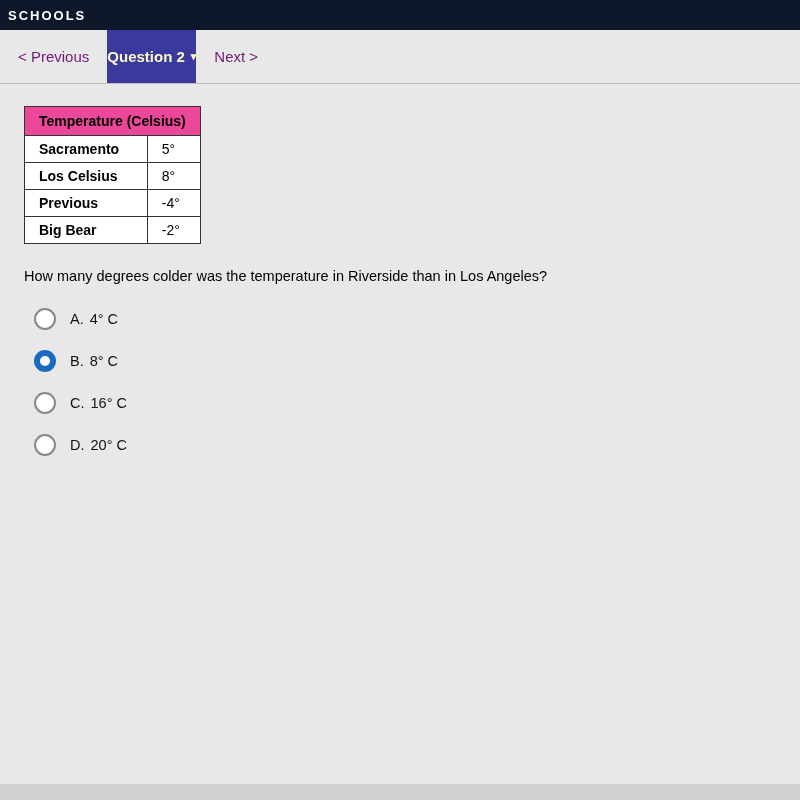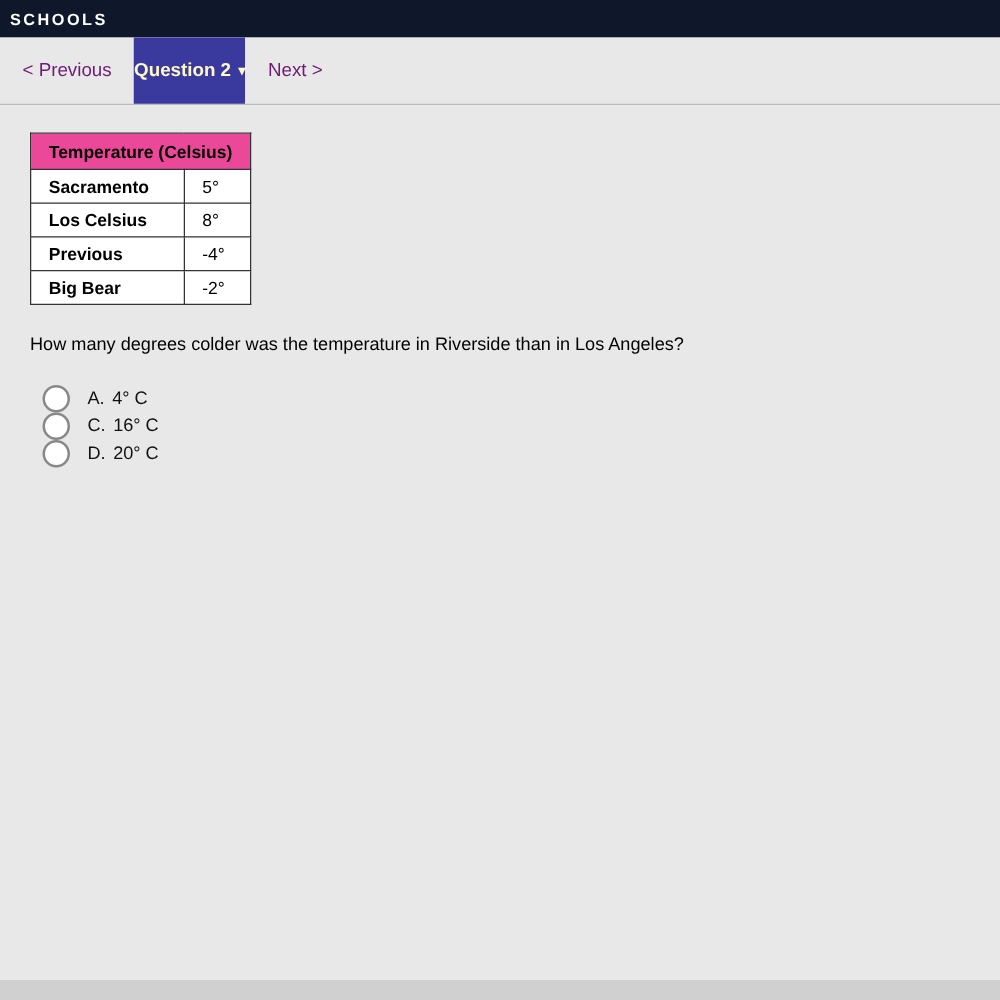--- a/index.html
+++ b/index.html
@@ -116,21 +116,21 @@
       font-size: 14.5px;
       color: #000000;
       margin-bottom: 22px;
       line-height: 1.4;
     }
 
     
     .answer-options {
       display: flex;
       flex-direction: column;
-      gap: 0;
+      gap: 20px;
       padding-left: 10px;
     }
 
     .answer-option {
       display: flex;
       align-items: center;
       gap: 14px;
       cursor: pointer;
     }
 
@@ -214,20 +214,24 @@
   </table>
 
   <p class="question-text">How many degrees colder was the temperature in Riverside than in Los Angeles?</p>
 
   <div class="answer-options" id="answer-options">
   <div class="answer-option">
         <div class="radio-circle"></div>
         <span class="answer-label"><span class="answer-letter">A.</span>4° C</span>
       </div>
       <div class="answer-option">
+        <div class="radio-circle selected"></div>
+        <span class="answer-label"><span class="answer-letter">B.</span>8° C</span>
+      </div>
+      <div class="answer-option">
         <div class="radio-circle"></div>
         <span class="answer-label"><span class="answer-letter">C.</span>16° C</span>
       </div>
       <div class="answer-option">
         <div class="radio-circle"></div>
         <span class="answer-label"><span class="answer-letter">D.</span>20° C</span>
       </div>
     </div>
 
 </div>

